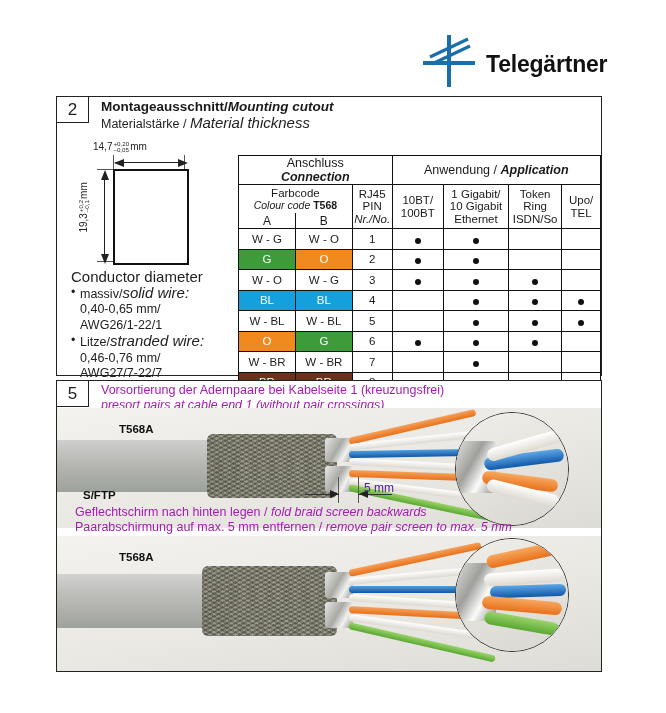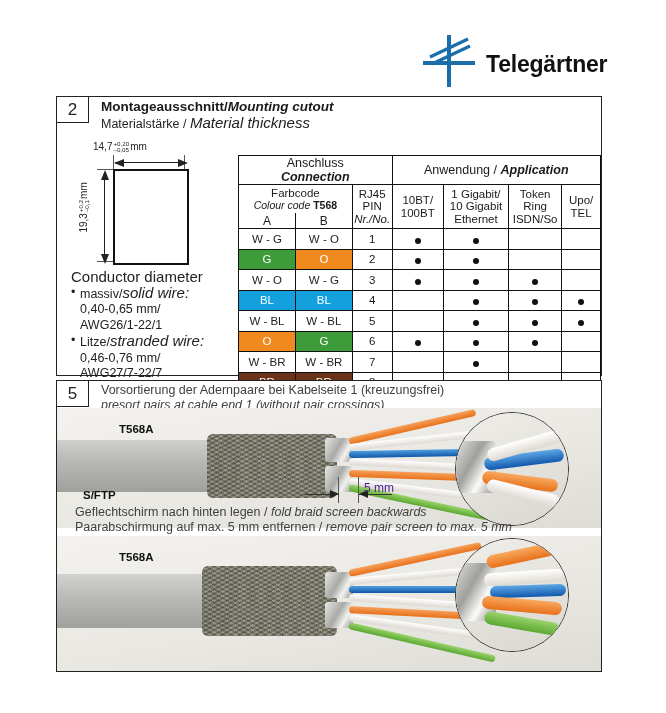--- a/index.html
+++ b/index.html
@@ -91,21 +91,21 @@
   }
   .braid{position:absolute;border-radius:6px;opacity:.95;}
   .wire{position:absolute;height:7px;border-radius:4px;transform-origin:0 50%;}
   .foil{position:absolute;border-radius:3px;}
   .circle-inset{
     position:absolute;border-radius:50%;border:1.4px solid #333;overflow:hidden;
     background:#dedbd4;
   }
 
   .lbl{position:absolute;font-size:11.5px;font-weight:bold;color:#111;}
-  .cap{position:absolute;font-size:12.5px;line-height:15px;color:#404040;}
+  .cap{position:absolute;font-size:12.5px;line-height:15px;color:#a21caf;}
   .cap i{font-style:italic;}
   #mm-label{position:absolute;font-size:12px;color:#4c1d95;}
   .mmline{position:absolute;background:#333;}
 </style>
 </head>
 <body>
 
 <div id="logo-area">
   <svg id="logo-mark" viewBox="0 0 58 56">
     <g stroke="#1b6fa8" fill="none">

